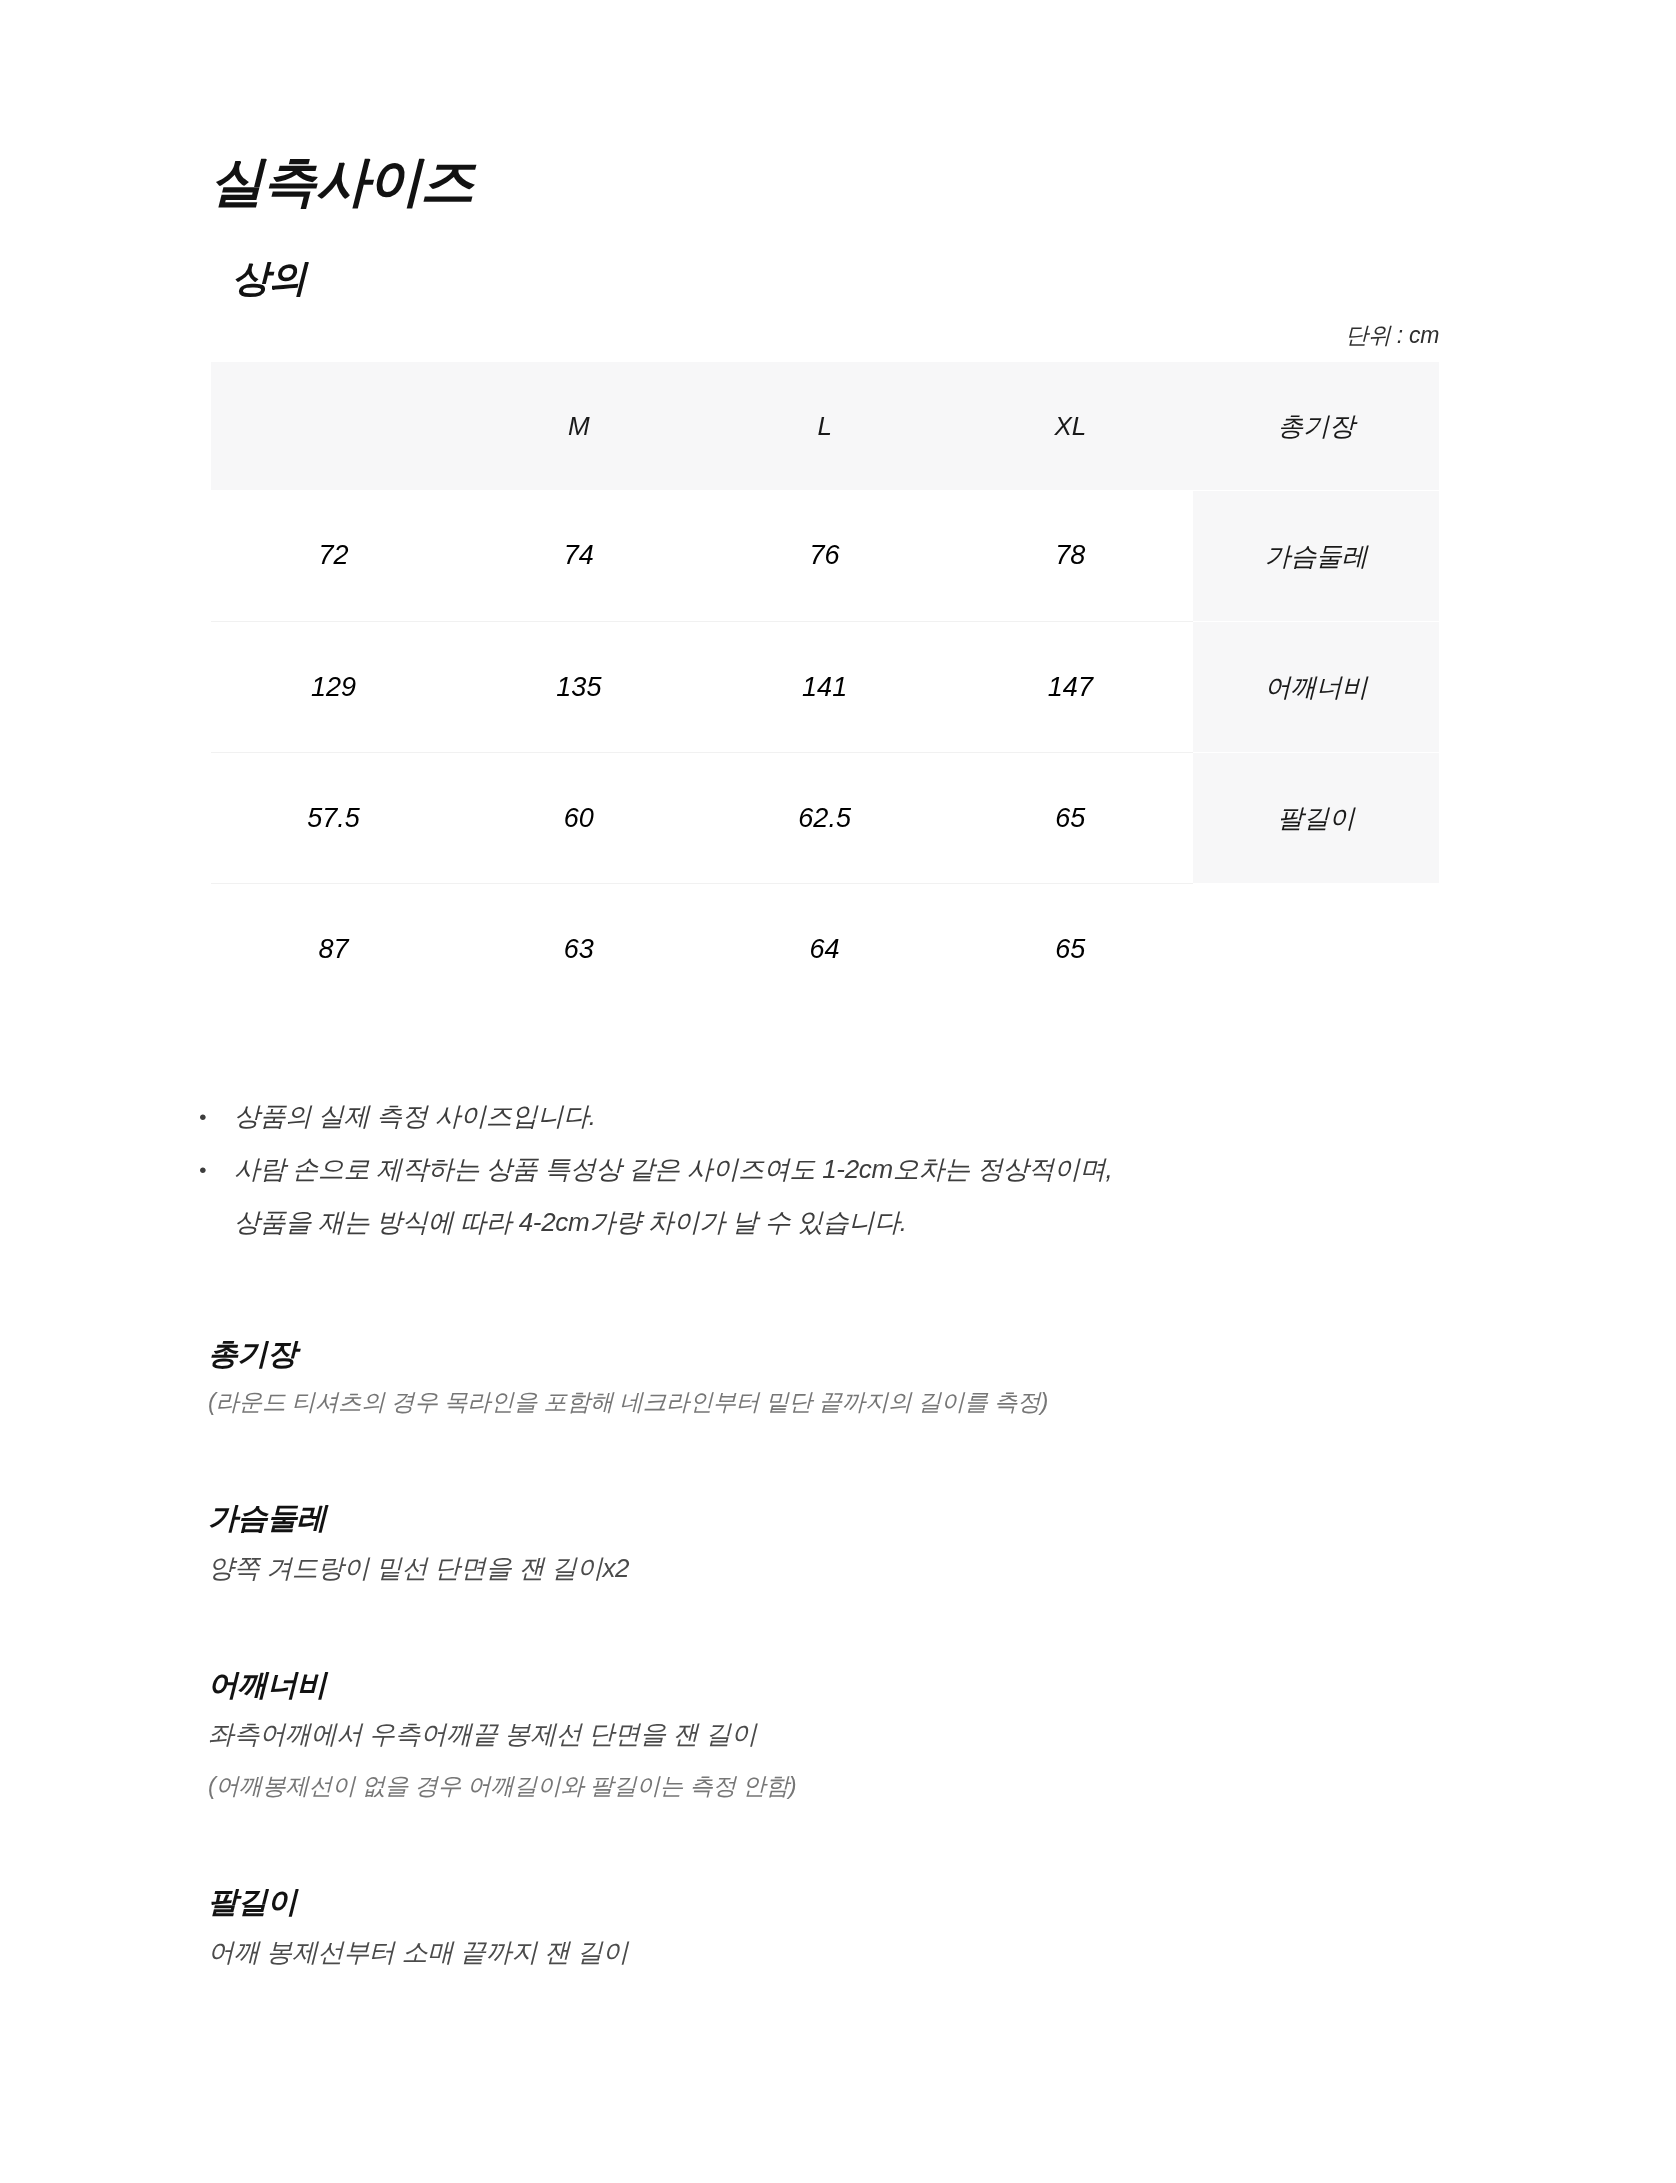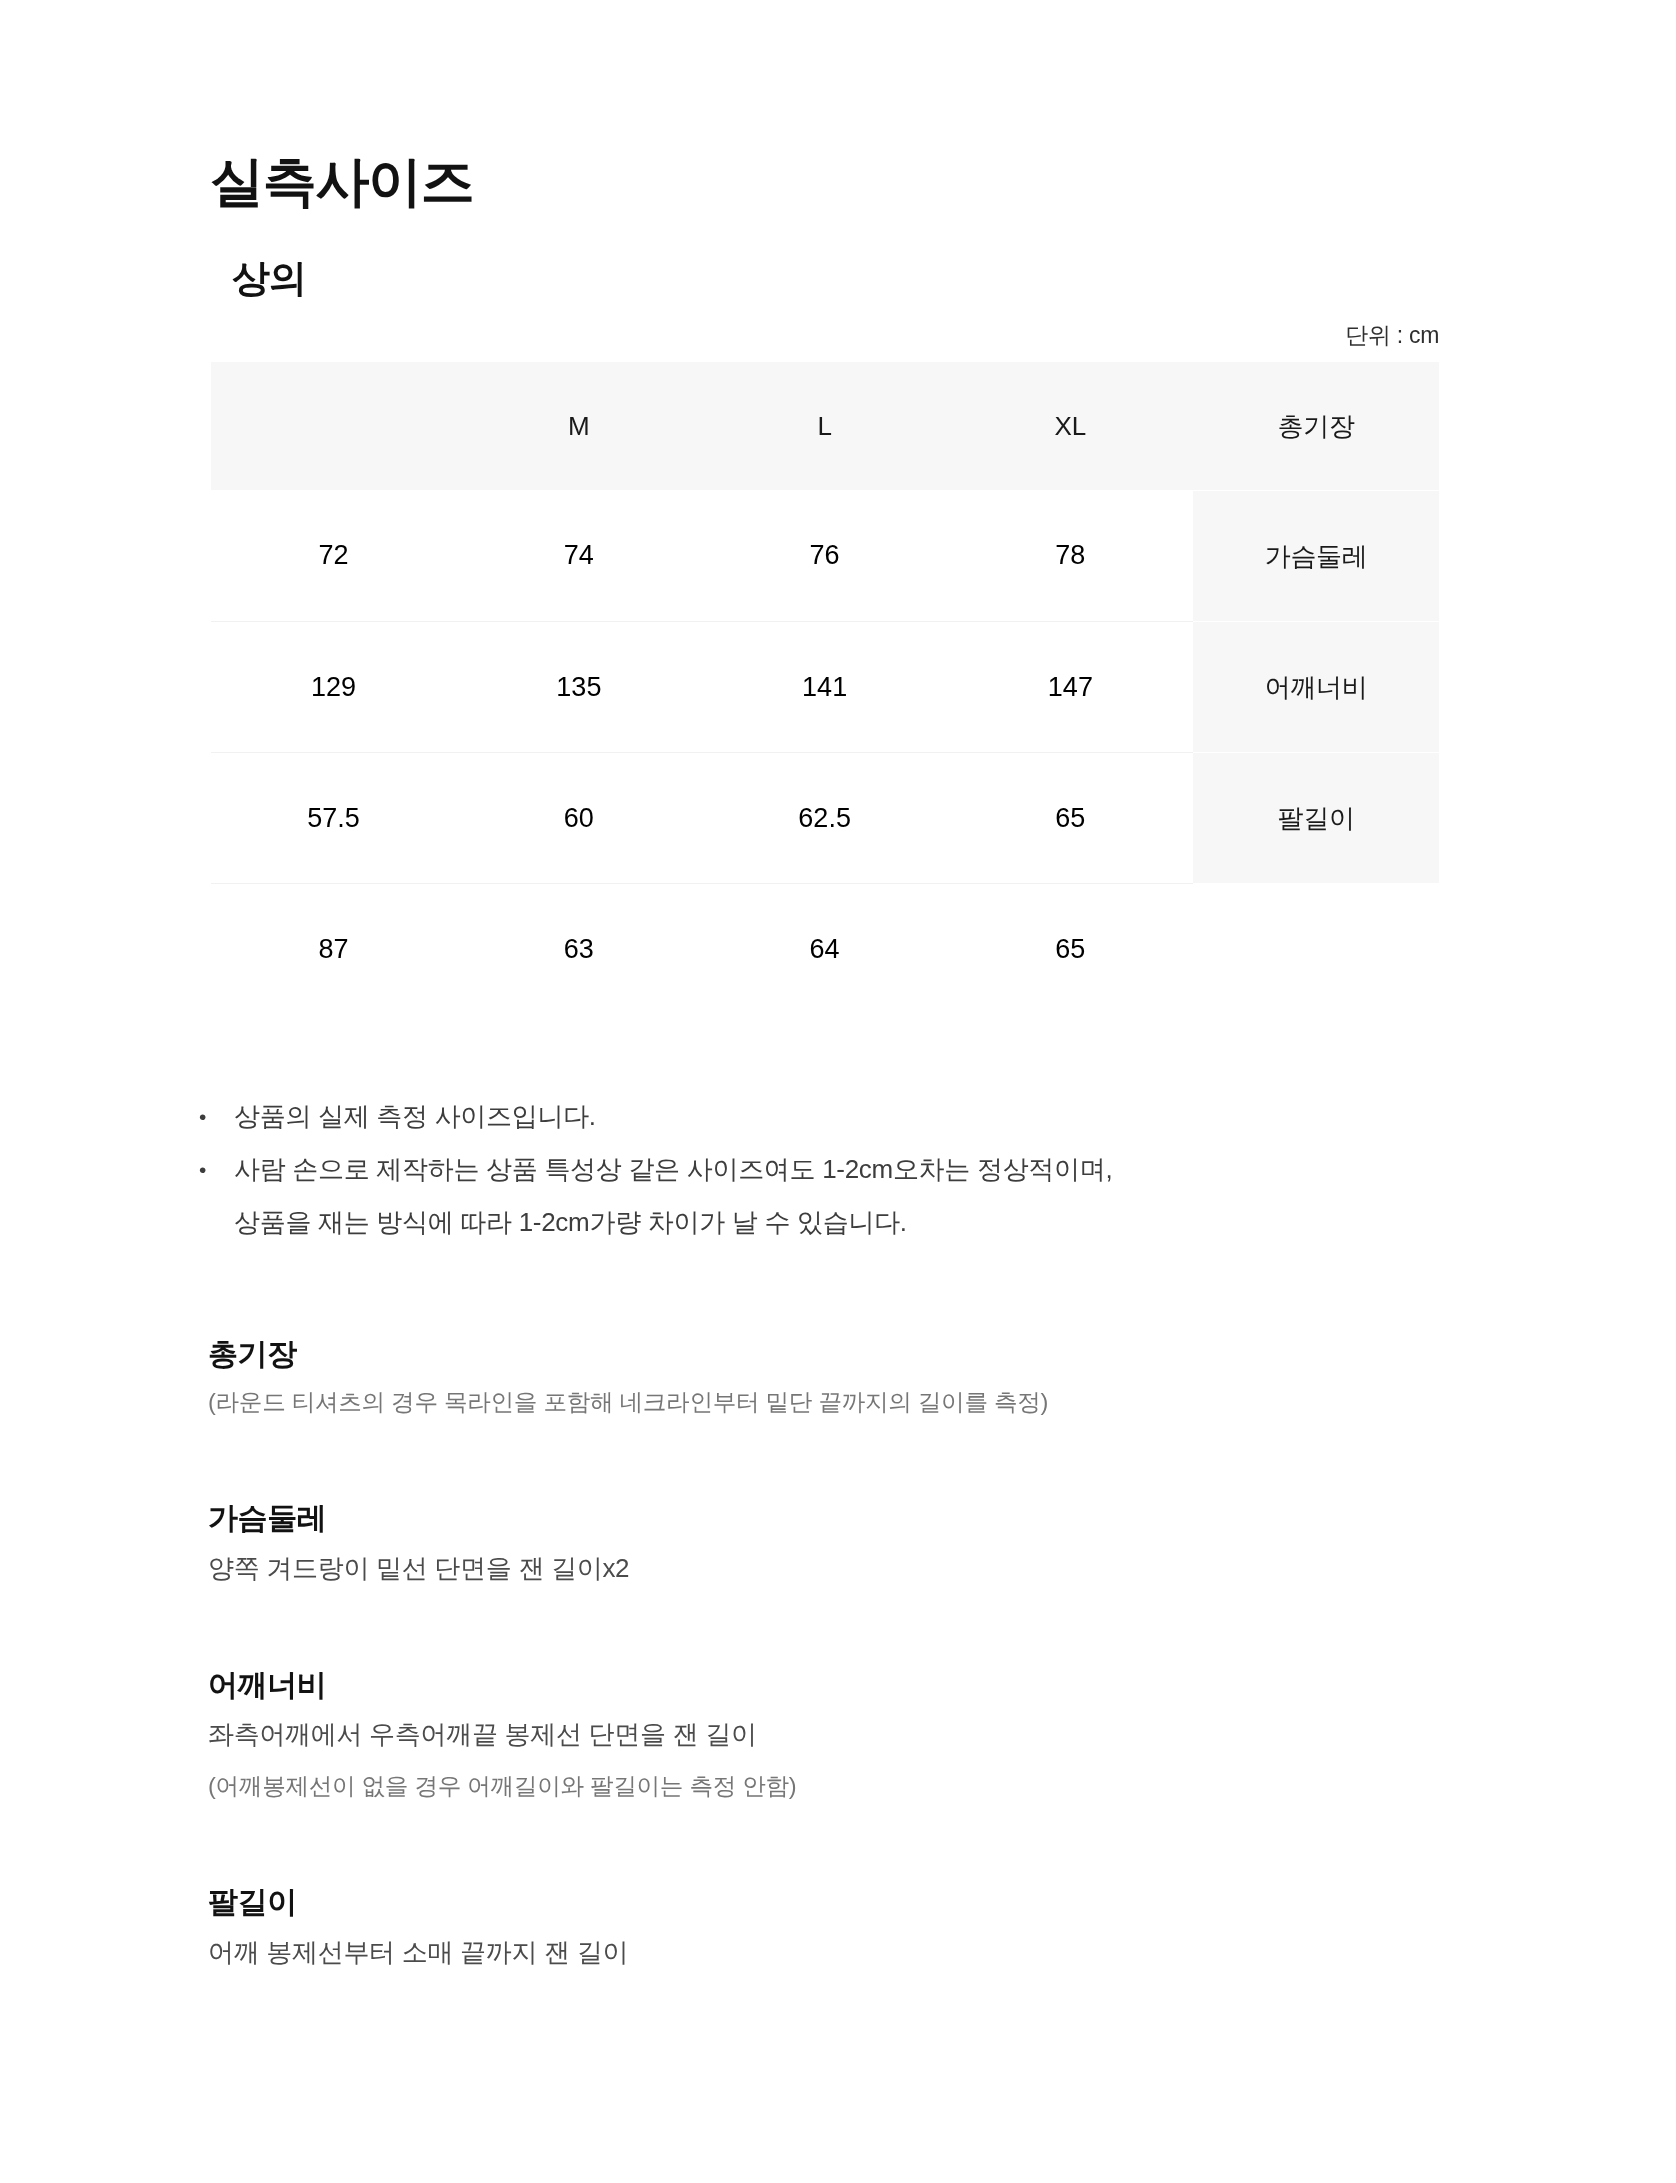--- a/index.html
+++ b/index.html
@@ -5,20 +5,21 @@
   * { box-sizing: border-box; }
   html, body { margin: 0; padding: 0; background: #ffffff; }
   .page {
     position: relative;
     width: 1677px;
     height: 2160px;
     background: #ffffff;
     font-family: "Liberation Sans", "DejaVu Sans", sans-serif;
     color: #121212;
     overflow: hidden;
+    font-style: italic;
   }
   .title {
     position: absolute; left: 210px; top: 150px; margin: 0;
     font-size: 54px; font-weight: 700; letter-spacing: -1.3px; line-height: 1.15;
     color: #121212;
   }
   .subtitle {
     position: absolute; left: 232px; top: 257px; margin: 0;
     font-size: 38px; font-weight: 700; letter-spacing: -0.9px; line-height: 1.15;
     color: #121212;
@@ -102,21 +103,21 @@
     <div class="cell val">65</div>
   </div>
 
   <div class="notes">
     <div class="note">
       <span class="dot">•</span>
       <span class="note-text">상품의 실제 측정 사이즈입니다.</span>
     </div>
     <div class="note">
       <span class="dot">•</span>
-      <span class="note-text"><span>사람 손으로 제작하는 상품 특성상 같은 사이즈여도 1-2cm오차는 정상적이며,</span><br><span>상품을 재는 방식에 따라 1-2cm가량 차이가 날 수 있습니다.</span></span>
+      <span class="note-text"><span>사람 손으로 제작하는 상품 특성상 같은 사이즈여도 1-2cm오차는 정상적이며,</span><br><span>상품을 재는 방식에 따라 4-2cm가량 차이가 날 수 있습니다.</span></span>
     </div>
   </div>
 
   <div class="defs">
     <div class="def">
       <h3>총기장</h3>
       <p class="sub">(라운드 티셔츠의 경우 목라인을 포함해 네크라인부터 밑단 끝까지의 길이를 측정)</p>
     </div>
     <div class="def">
       <h3>가슴둘레</h3>

